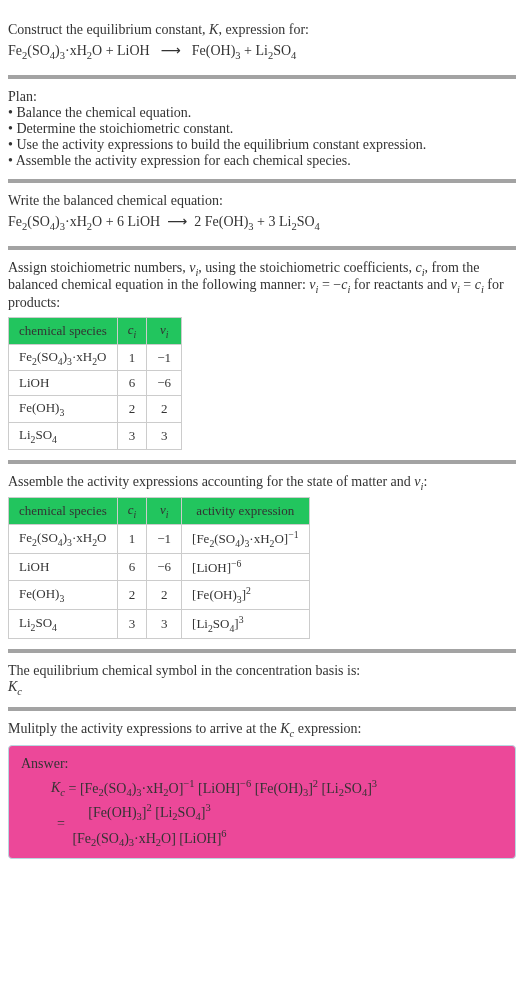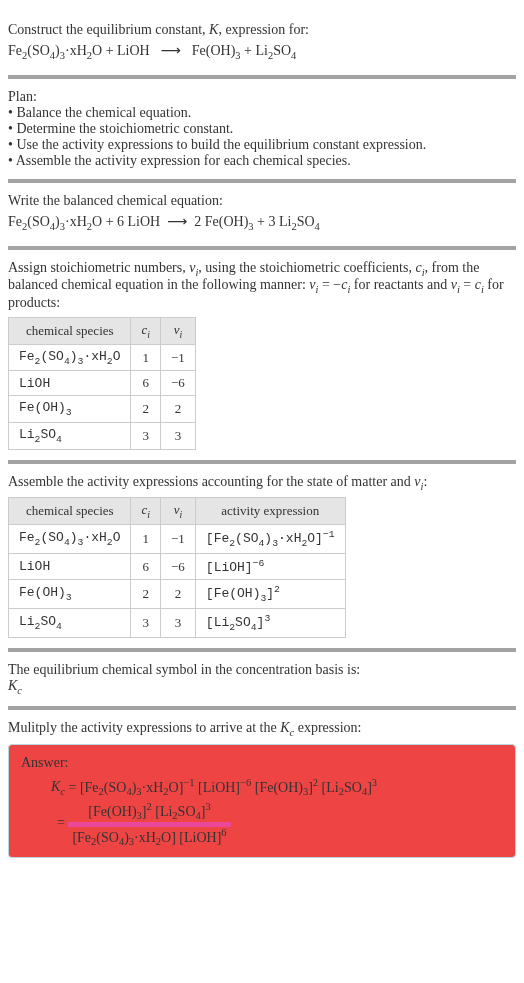--- a/index.html
+++ b/index.html
@@ -10,21 +10,21 @@
       background: #fff;
       width: 524px;
       padding: 8px;
     }
     .section {
       border-bottom: 4px solid #a3a3a3;
       padding: 10px 0;
     }
     .section:last-child { border-bottom: none; }
     .answer-box {
-      background: #ef4444;
+      background: #ec4899;
       border: 1px solid #b8d8e0;
       border-radius: 4px;
       padding: 10px 12px;
       margin-top: 6px;
     }
     .formula {
       font-family: Georgia, serif;
       margin: 4px 0;
     }
     sub { font-size: 0.75em; vertical-align: sub; }
@@ -33,22 +33,22 @@
     table {
       border-collapse: collapse;
       margin-top: 6px;
     }
     th, td {
       border: 1px solid #ccc;
       padding: 4px 10px;
       text-align: center;
       font-size: 13px;
     }
-    th { font-weight: normal; background: #e5e5e5; }
-    td.left { text-align: left; font-family: Liberation Mono, monospace; }
+    th { font-weight: normal; background: #22c55e; }
+    td.left { text-align: left; }
     .arrow { display: inline-block; margin: 0 4px; }
     .frac {
       display: inline-block;
       vertical-align: middle;
       text-align: center;
     }
     .frac-num { display: block; border-bottom: 5px solid #ec4899; padding: 0 4px; }
     .frac-den { display: block; padding: 0 4px; }
     .eq-indent { margin-left: 36px; }
     .answer-label { margin-bottom: 6px; }

